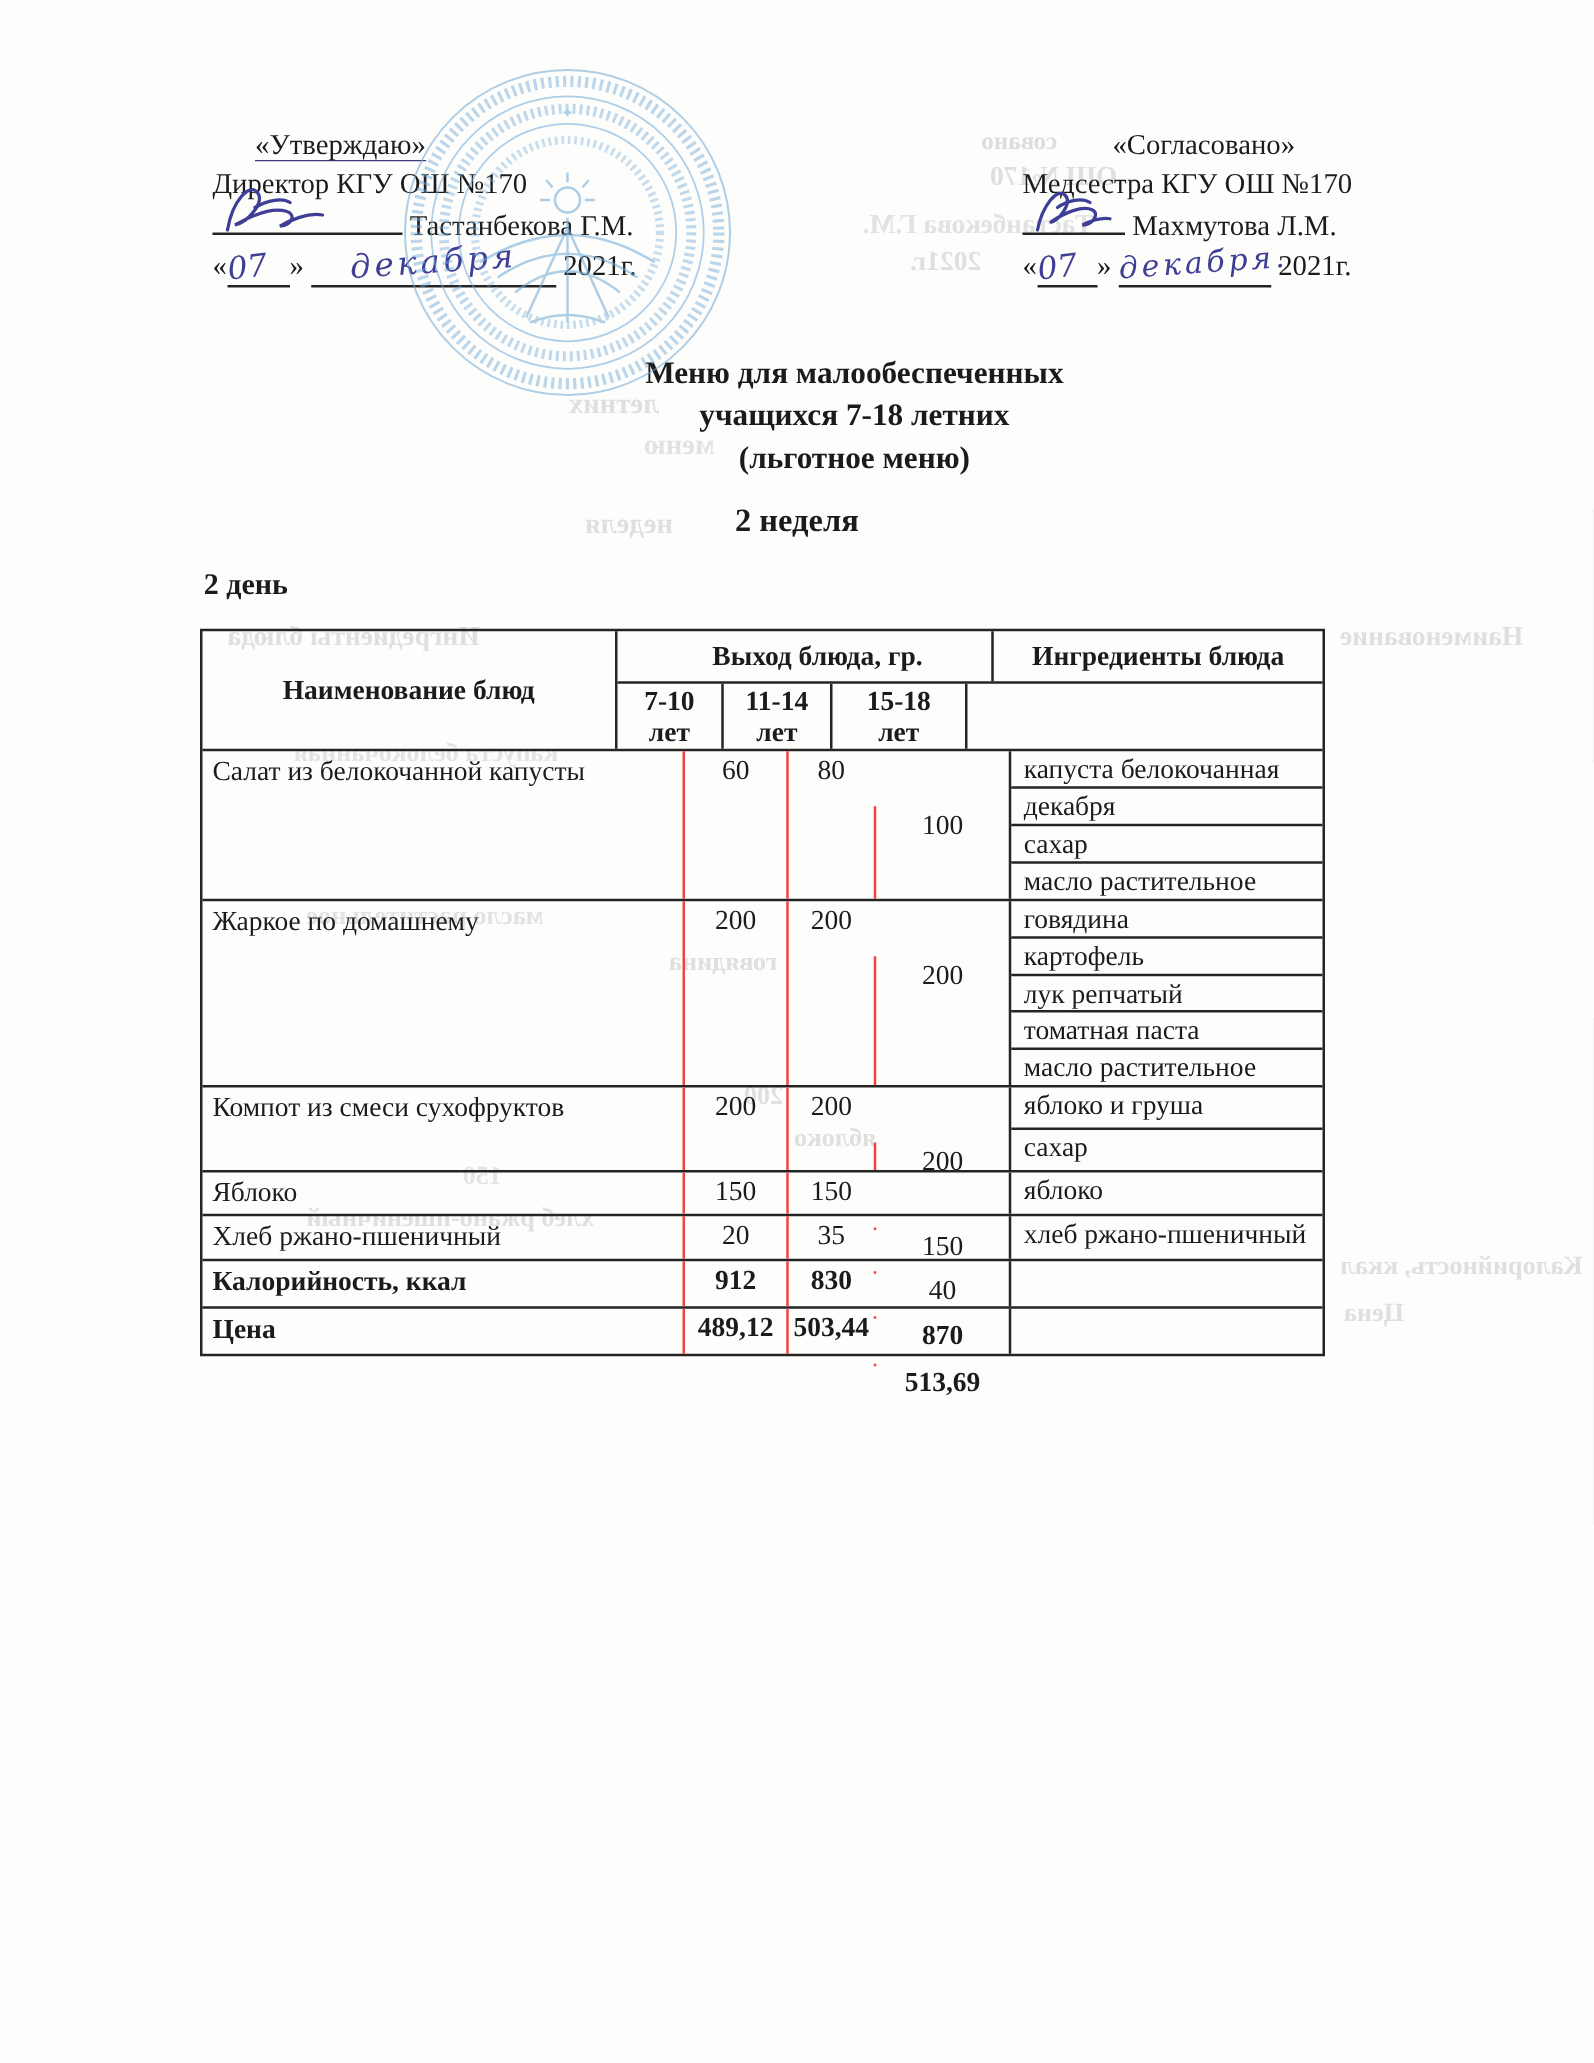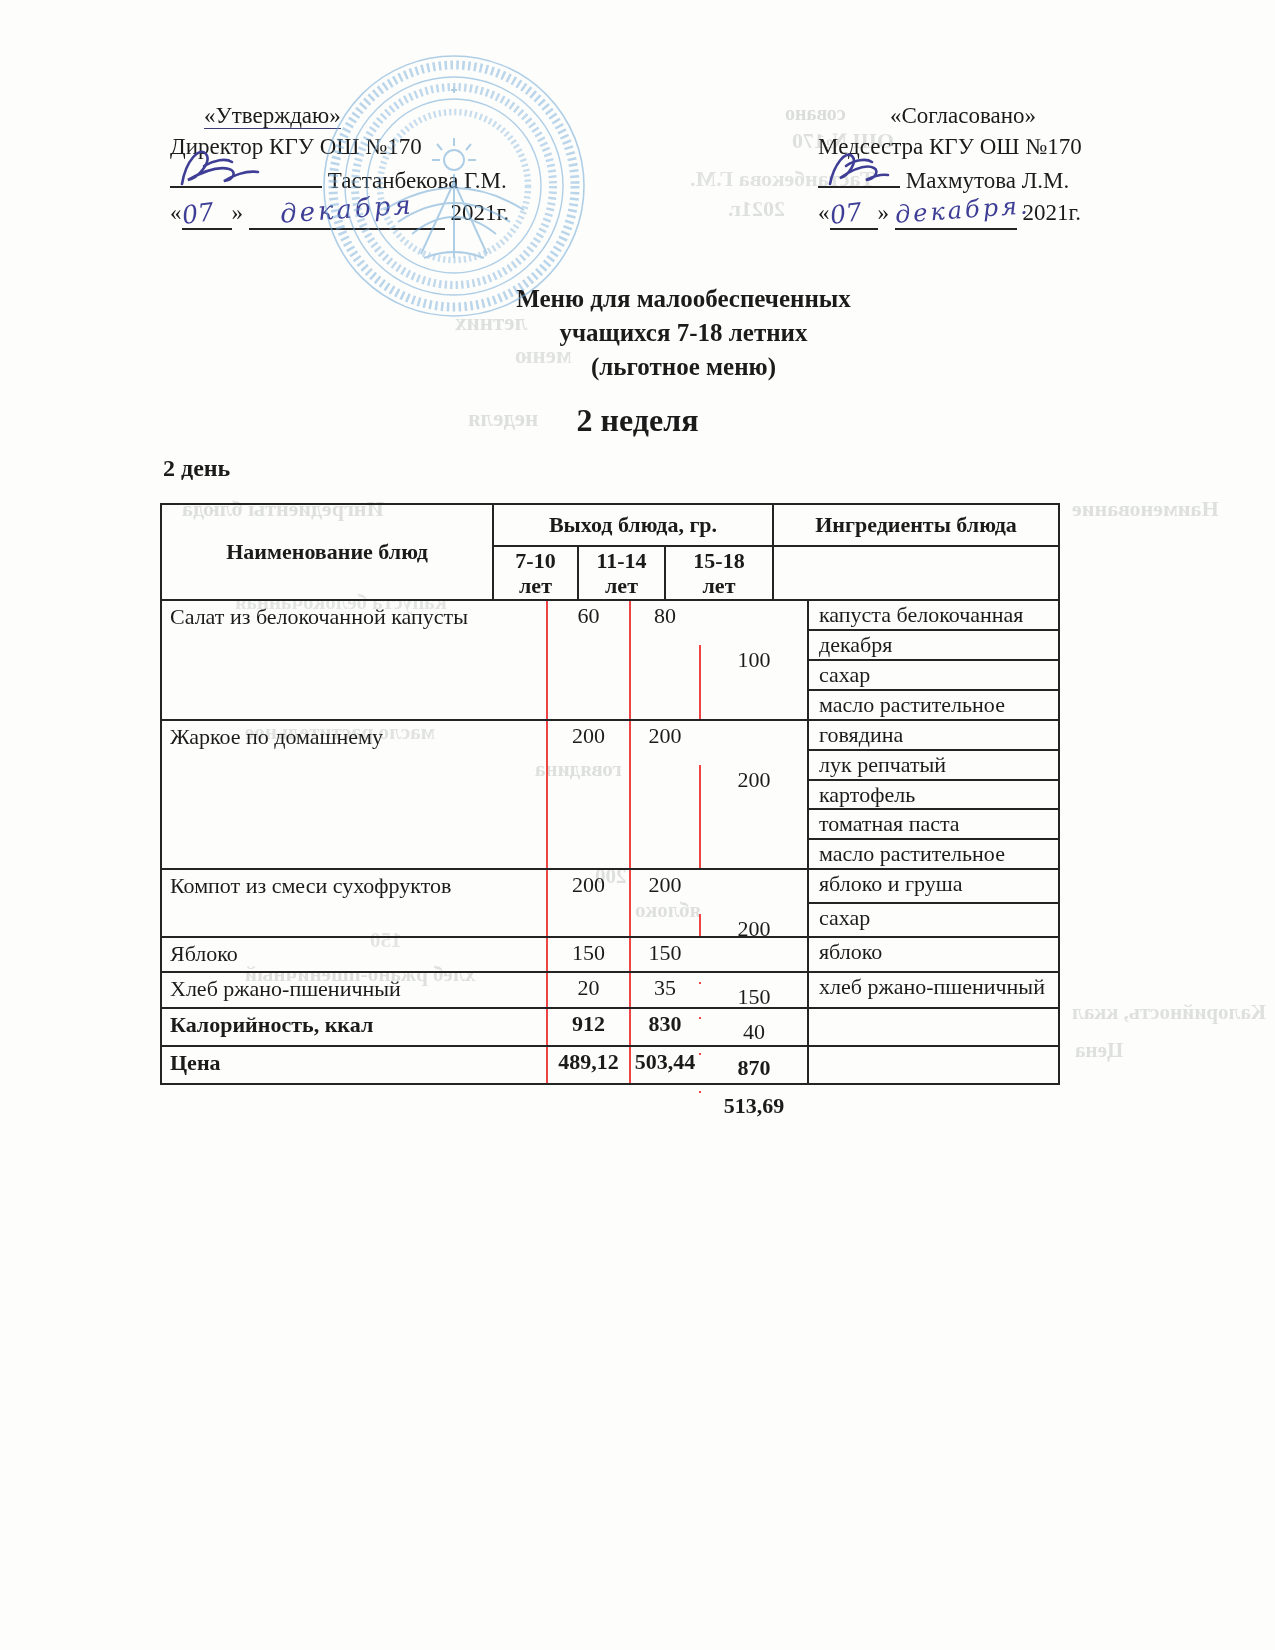--- a/index.html
+++ b/index.html
@@ -26,31 +26,31 @@
   .ink{font-family:"DejaVu Serif", serif;font-style:italic;color:#3e3e96;}
   .day{display:inline-block;font-size:25px;transform:rotate(-7deg);position:relative;top:2px;}
   .month{display:inline-block;font-size:26px;letter-spacing:3px;transform:rotate(-4deg);position:relative;top:-2px;}
   .q{font-size:23px;}
   
   .stamp{position:absolute;left:318px;top:50px;z-index:3;opacity:.55;pointer-events:none;}
   
   .title-block{position:absolute;left:0;top:282px;width:1275px;text-align:center;
     font-weight:bold;font-size:25px;line-height:34px;z-index:2;margin-left:46px;}
   .week-label{position:absolute;left:0;top:402px;width:1275px;text-align:center;
-    font-weight:bold;font-size:32px;z-index:2;}
+    font-weight:bold;font-size:26px;z-index:2;}
   .day-label{position:absolute;left:163px;top:455px;font-weight:bold;font-size:24px;z-index:2;}
   
   .menu-table{position:absolute;left:160px;top:503px;width:896px;
     border:2px solid #242424;font-size:22px;z-index:2;background:transparent;}
   .hrow{display:flex;}
   .hname{width:330px;box-sizing:border-box;display:flex;align-items:center;justify-content:center;
     text-align:center;font-weight:bold;padding:0 14px;}
   .hright{flex:1;display:flex;flex-direction:column;border-left:2px solid #242424;}
   .hr1{display:flex;height:40px;border-bottom:2px solid #242424;}
-  .hout{width:278px;box-sizing:border-box;display:flex;align-items:center;justify-content:center;font-weight:bold;}
+  .hout{width:278px;box-sizing:border-box;display:flex;align-items:center;justify-content:center;font-weight:bold;margin-left:21px;}
   .hing{flex:1;border-left:2px solid #242424;display:flex;align-items:center;justify-content:center;font-weight:bold;}
   .hr2{display:flex;height:52px;}
   .age{box-sizing:border-box;display:flex;flex-direction:column;align-items:center;
     justify-content:flex-start;font-weight:bold;line-height:25px;padding-top:1px;}
   .a2,.a3,.ablank{border-left:2px solid #242424;}
   .a1{width:83px;}.a2{width:87px;}.a3{width:108px;}.ablank{flex:1;}
   .drow{display:flex;border-top:2px solid #242424;}
   .dname{width:384px;box-sizing:border-box;padding:2px 8px 0;line-height:27px;}
   .dnum{box-sizing:border-box;border-left:2px solid #ef4444;text-align:center;padding-top:2px;line-height:26px;}
   .n1{width:83px;}.n2{width:70px;}.n3{width:108px;margin-top:44px;}
@@ -198,22 +198,22 @@
       </div>
     </div>
 
     <div class="drow" style="height:147px">
       <div class="dname">Жаркое по домашнему</div>
       <div class="dnum n1">200</div>
       <div class="dnum n2">200</div>
       <div class="dnum n3">200</div>
       <div class="dingr">
         <div class="sub">говядина</div>
+        <div class="sub">картофель</div>
         <div class="sub">лук репчатый</div>
-        <div class="sub">картофель</div>
         <div class="sub">томатная паста</div>
         <div class="sub">масло растительное</div>
       </div>
     </div>
 
     <div class="drow" style="height:66px">
       <div class="dname">Компот из смеси сухофруктов</div>
       <div class="dnum n1">200</div>
       <div class="dnum n2">200</div>
       <div class="dnum n3">200</div>

